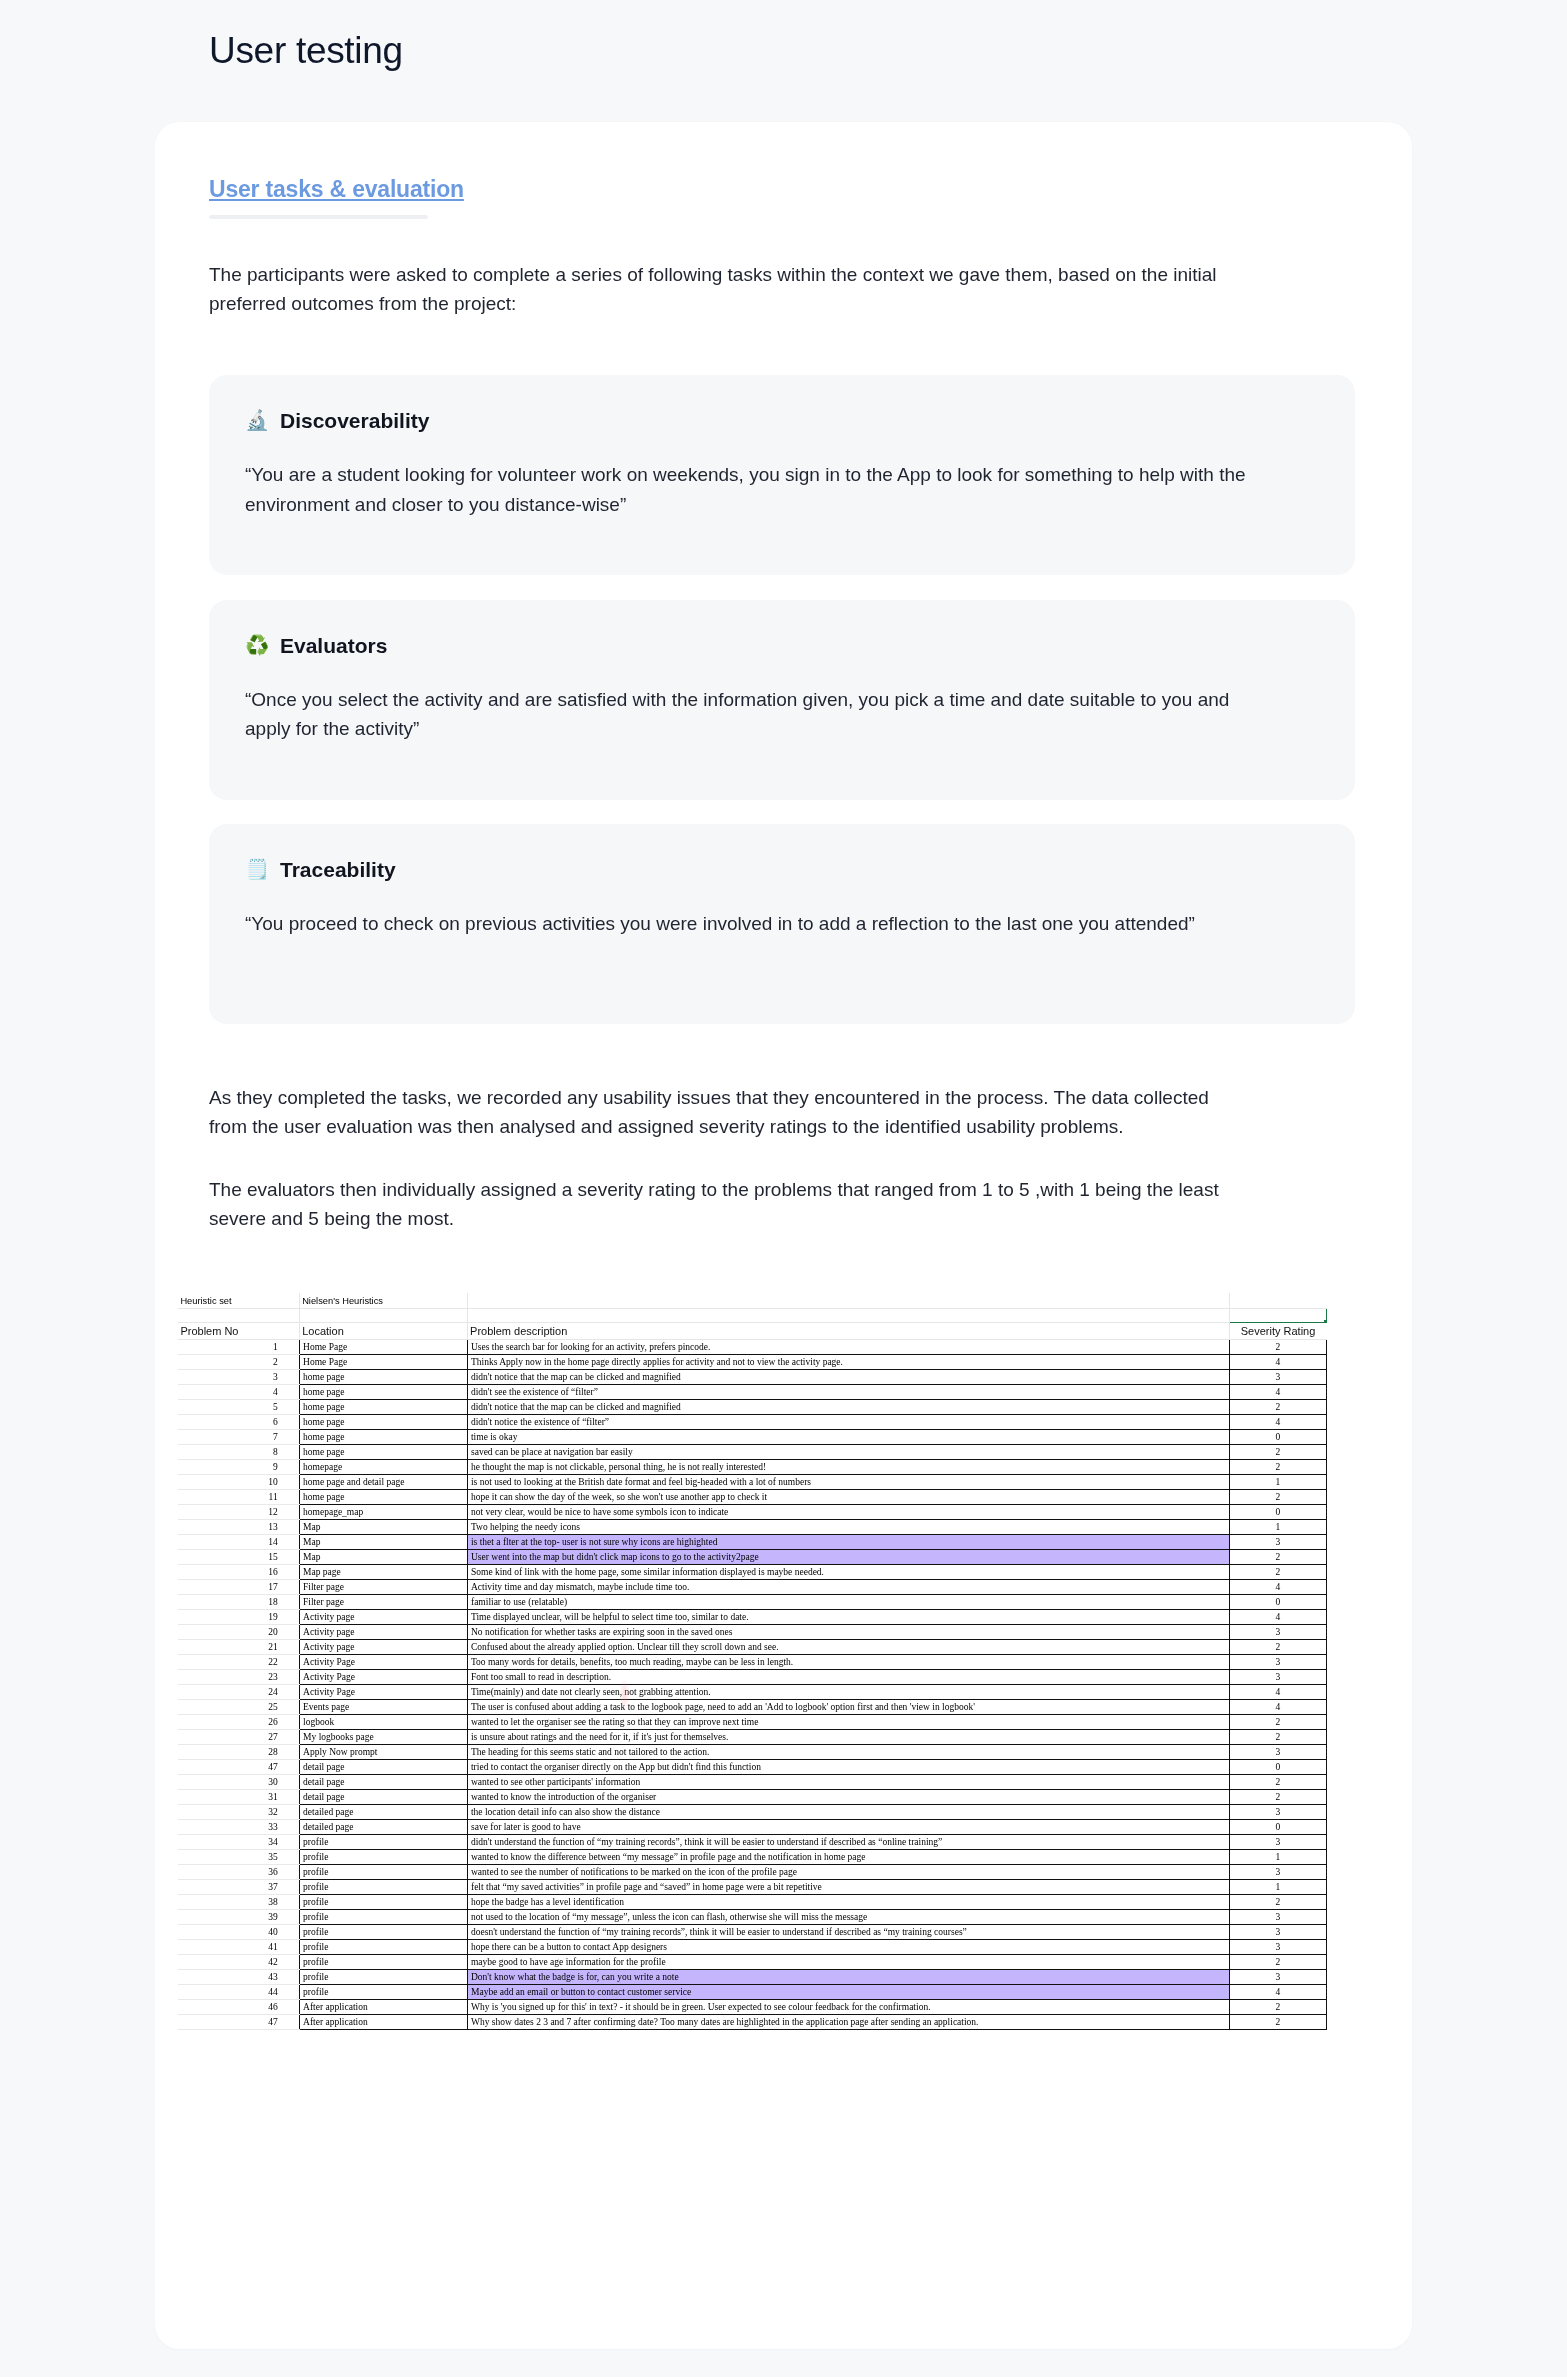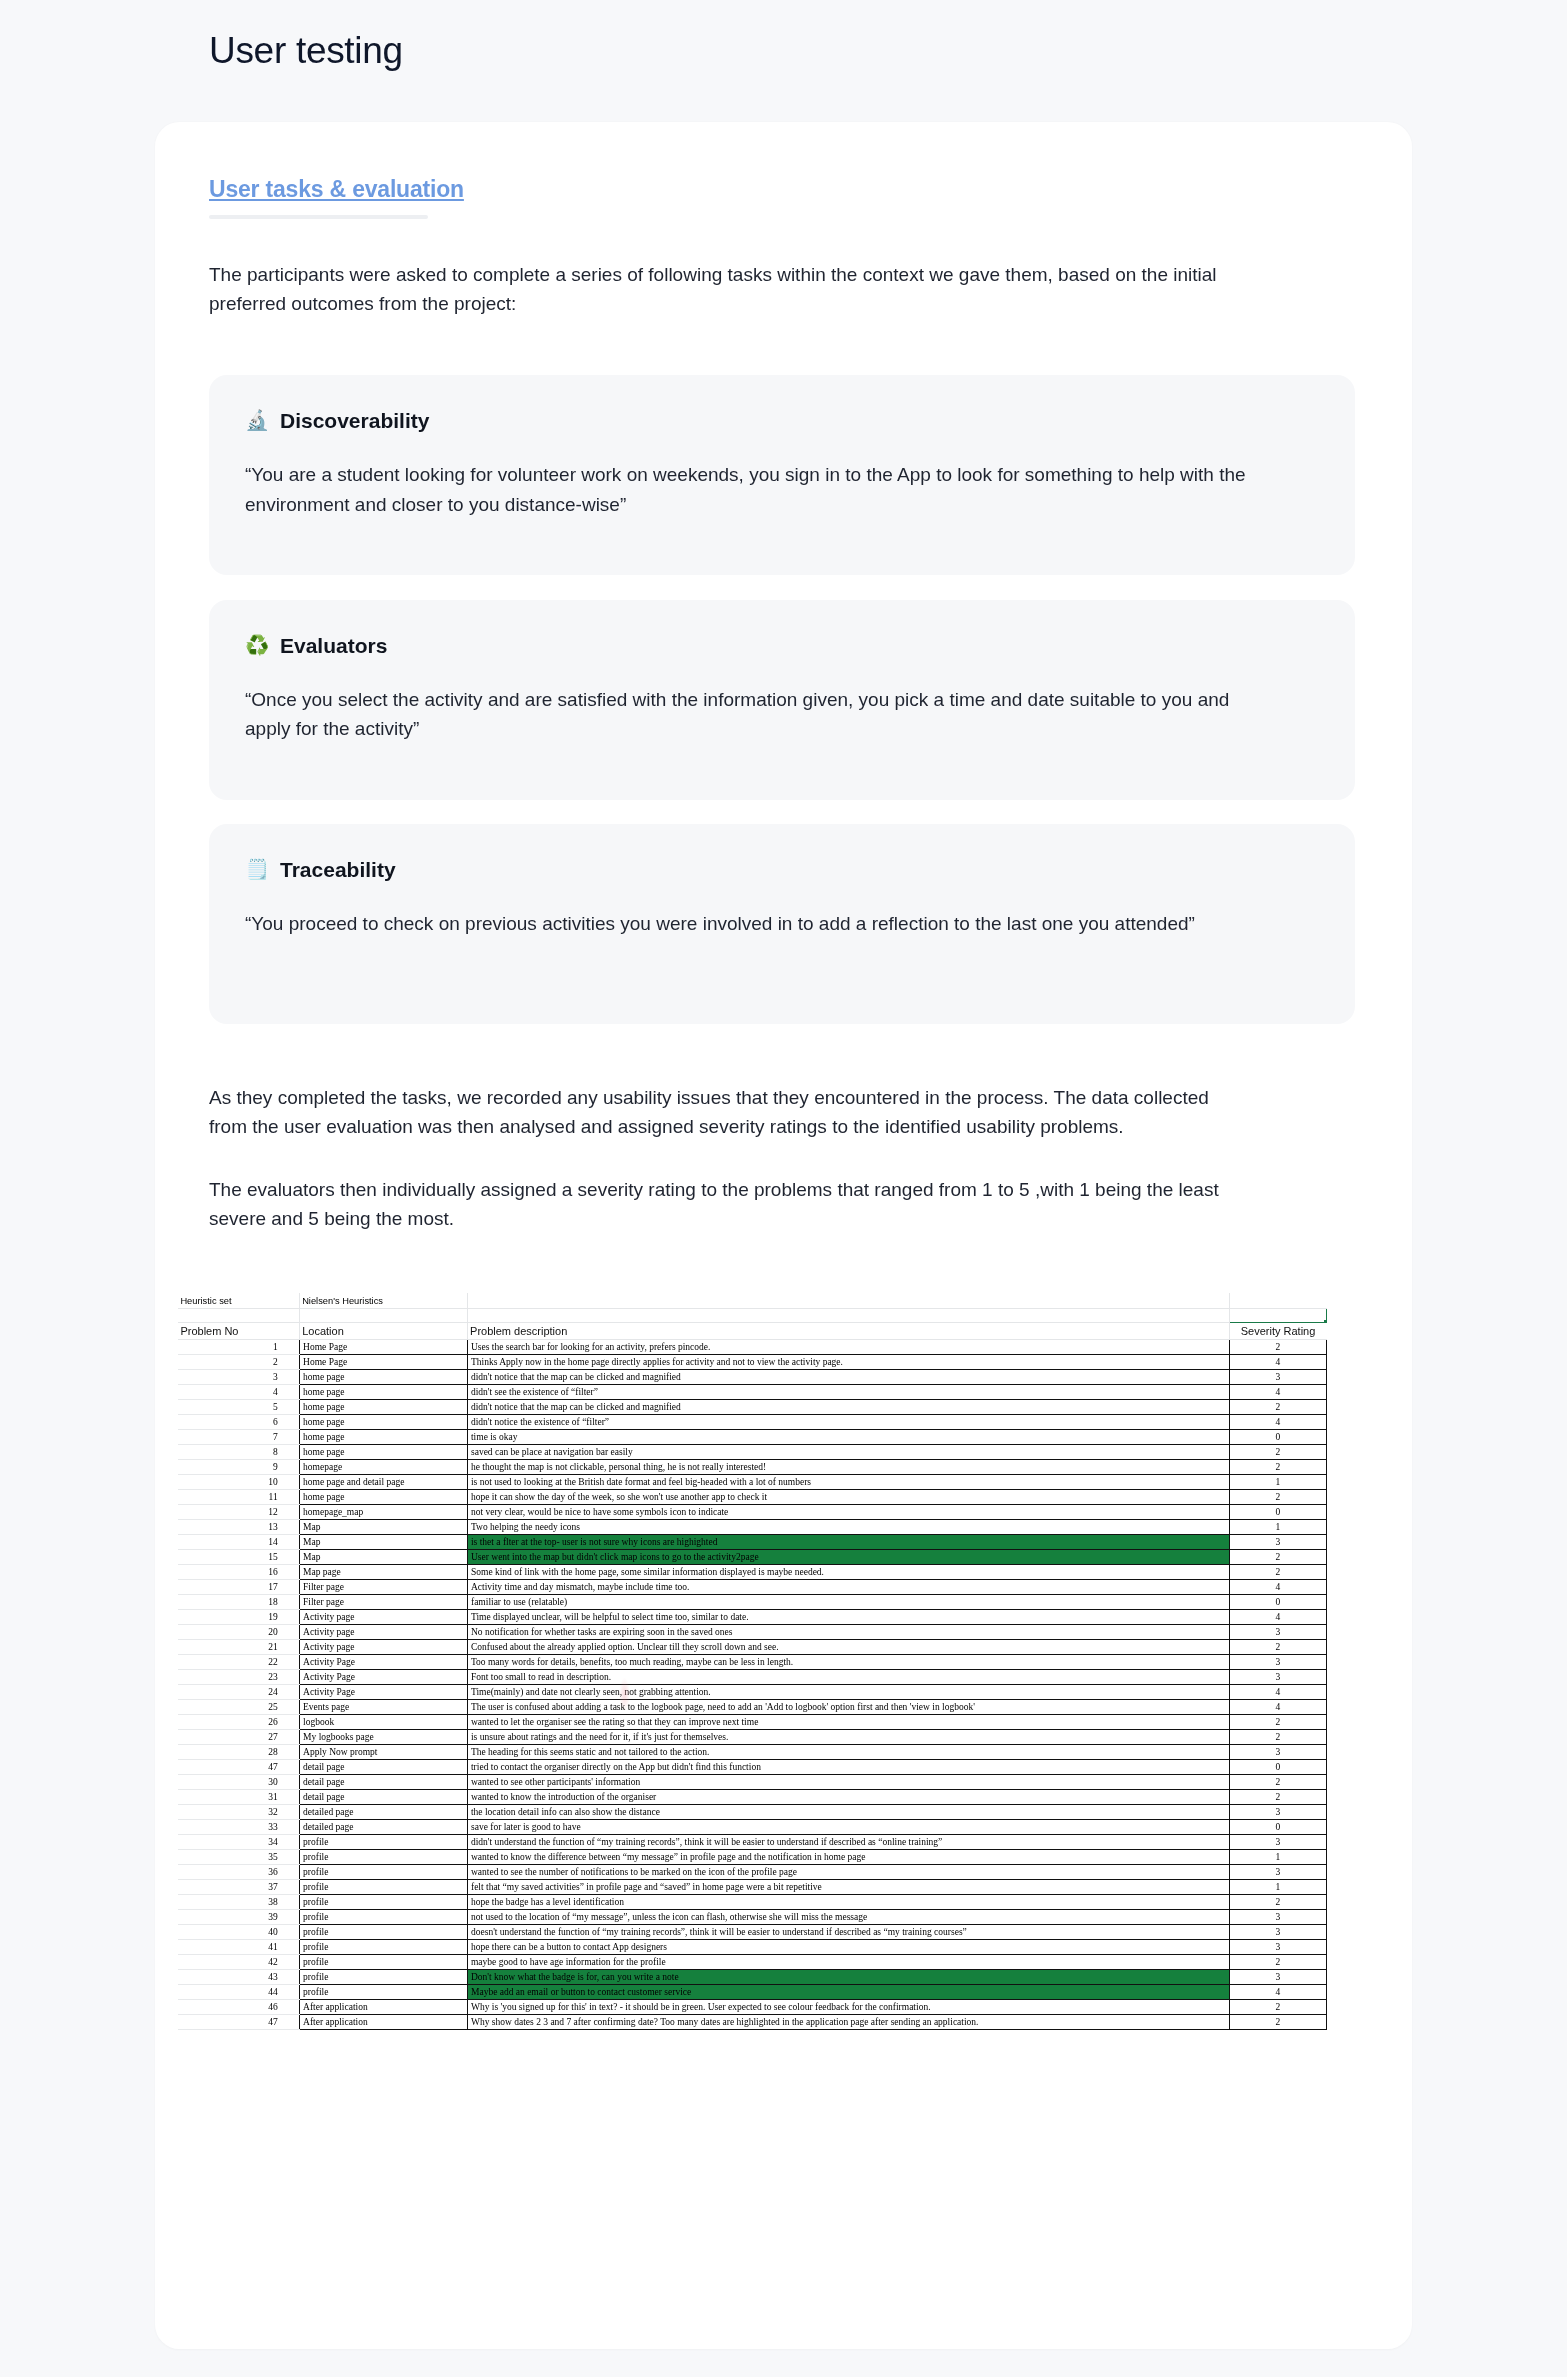--- a/index.html
+++ b/index.html
@@ -203,21 +203,21 @@
     font-size: 9.5px;
   }
   tr.data-row:first-of-type td.d-loc,
   tr.data-row:first-of-type td.d-desc,
   tr.data-row:first-of-type td.d-sev { border-top: 0.8px solid #111; }
 
   tr.data-row td.d-loc { padding-left: 3.3px; }
   tr.data-row td.d-desc { padding-left: 3.3px; }
   tr.data-row td.d-sev { text-align: center; }
 
-  tr.data-row.hl td.d-desc { background: #15803d; }
+  tr.data-row.hl td.d-desc { background: #c4b5fd; }
 
   
   .pink-smudge {
     position: absolute;
     left: 441px;
     top: 385px;
     width: 11.4px;
     height: 33px;
     background: radial-gradient(ellipse at center, rgba(236,140,150,0.30) 0%, rgba(236,140,150,0.0) 72%);
     pointer-events: none;

